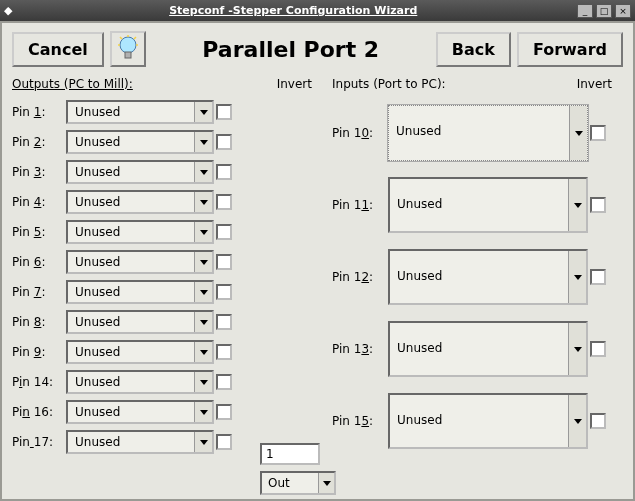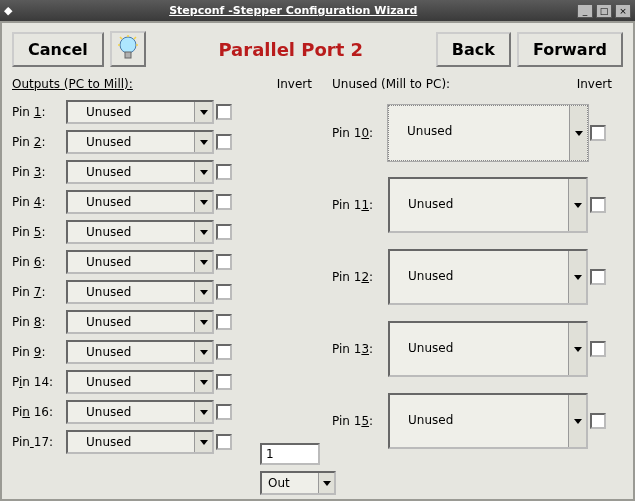--- a/index.html
+++ b/index.html
@@ -5,34 +5,34 @@
   * { box-sizing: border-box; margin: 0; padding: 0; }
   body { font-family: "DejaVu Sans", Arial, sans-serif; font-size: 12px; background: #808080; width: 635px; height: 501px; overflow: hidden; }
   .titlebar { height: 21px; background: linear-gradient(#5a5a5a,#3a3a3a); display: flex; align-items: center; padding: 0 4px; color: #fff; font-size: 11px; }
   .titlebar .title { flex: 1; text-align: center; font-weight: bold; text-decoration: underline; }
   .titlebar .wbtn { width: 16px; height: 14px; margin-left: 3px; background: #bbb; border: 1px solid #555; display:flex;align-items:center;justify-content:center;font-size:9px;color:#000; }
   .window { position: relative; width: 635px; height: 480px; background: #e6e6e0; border: 2px solid #9a9a94; }
   .topbar { display: flex; align-items: center; padding: 8px 10px 6px 10px; gap: 6px; }
   .btn { background: #e6e6e0; border: 2px outset #ccc; padding: 6px 14px; font-size: 16px; font-weight: bold; font-family: inherit; }
   .bulb { width: 36px; height: 36px; border: 2px outset #ccc; background: #e6e6e0; display:flex;align-items:center;justify-content:center; }
   .bulb svg { width: 24px; height: 28px; }
-  .pagetitle { flex: 1; text-align: center; font-size: 18px; font-weight: bold; color: #b91c1c; }
+  .pagetitle { flex: 1; text-align: center; font-size: 22px; font-weight: bold; color: #000000; }
   .navright { display: flex; gap: 6px; }
   .content { display: flex; padding: 4px 10px 10px 10px; gap: 20px; }
   .col { display: flex; flex-direction: column; }
   .headerrow { display: flex; font-size: 12px; color: #000; margin-bottom: 6px; }
   .leftcol .headerrow { width: 300px; }
   .leftcol .headerrow .lbl { width: 60px; text-decoration: underline; }
   .leftcol .headerrow .sp { flex:1; }
   .leftcol .headerrow .inv { width: 40px; text-align: right; }
   .pinrow { display: flex; align-items: center; height: 30px; gap: 2px; }
   .pinlabel { width: 52px; font-size: 12px; }
   .pinlabel .u { text-decoration: underline; }
   .combo { display: flex; width: 148px; height: 24px; border: 2px inset #bbb; background: #efefe9; }
-  .combo .val { flex:1; padding: 3px 18px; font-size: 12px; }
+  .combo .val { flex:1; padding: 3px 7px; font-size: 12px; }
   .combo .arrow { width: 18px; border-left: 1px solid #999; background: #e0e0d8; display:flex;align-items:center;justify-content:center; }
   .arrow svg { width:8px; height:5px; }
   .chk { width: 16px; height: 16px; border: 2px inset #bbb; background: #fff; }
   
   .rightcol .headerrow { width: 280px; }
   .rightcol .headerrow .lbl { flex:1; }
   .rightcol .headerrow .inv { width: 40px; text-align: right; }
   .rightcol .pinrow.big { height: 72px; }
   .rightcol .pinlabel { width: 54px; }
   .rightcol .combo.big { width: 200px; height: 56px; border: 1px dotted #888; outline:1px solid #aaa; }
@@ -226,21 +226,21 @@
                 </svg>
               </span>
             </div>
             <span class="chk"></span>
           </div>
         </div>
     </div>
 
     <div class="col rightcol">
       <div class="headerrow">
-        <span class="lbl">Unused (Mill to PC):</span>
+        <span class="lbl">Inputs (Port to PC):</span>
         <span class="inv">Invert</span>
       </div>
       <div id="inputs-list">
           <div class="pinrow big">
             <span class="pinlabel">Pin 1<span class="u">0</span>:</span>
             <div class="combo big">
               <span class="val">Unused</span>
               <span class="arrow">
                 <svg viewBox="0 0 8 5">
                   <path d="M0 0 L8 0 L4 5 Z" fill="#000"></path>

